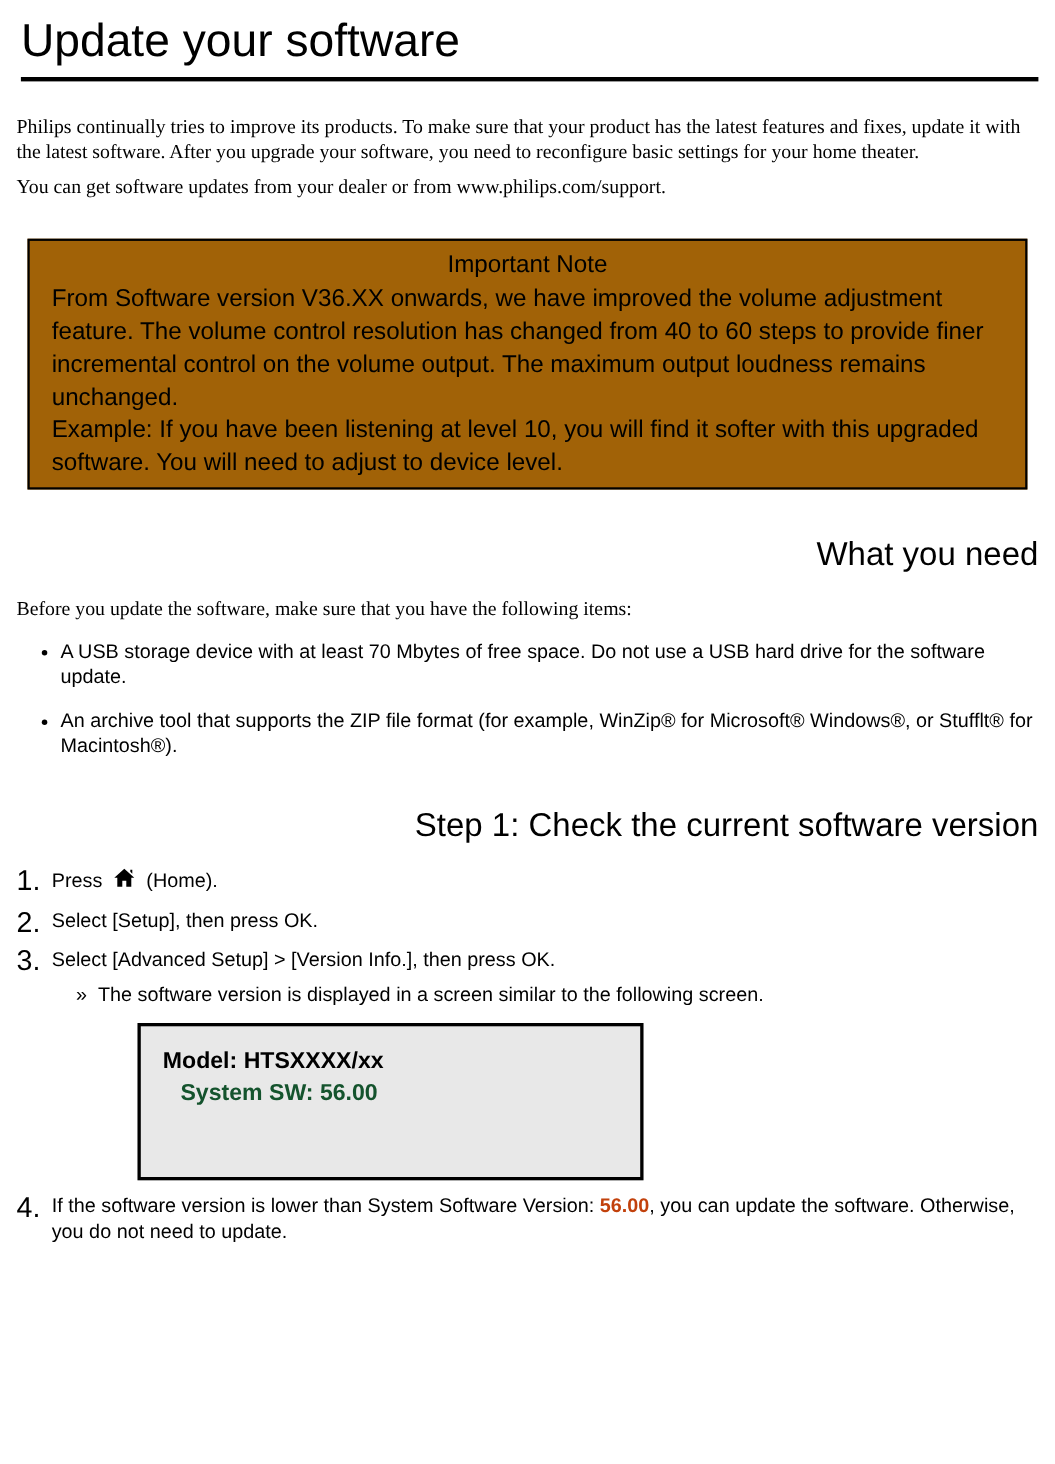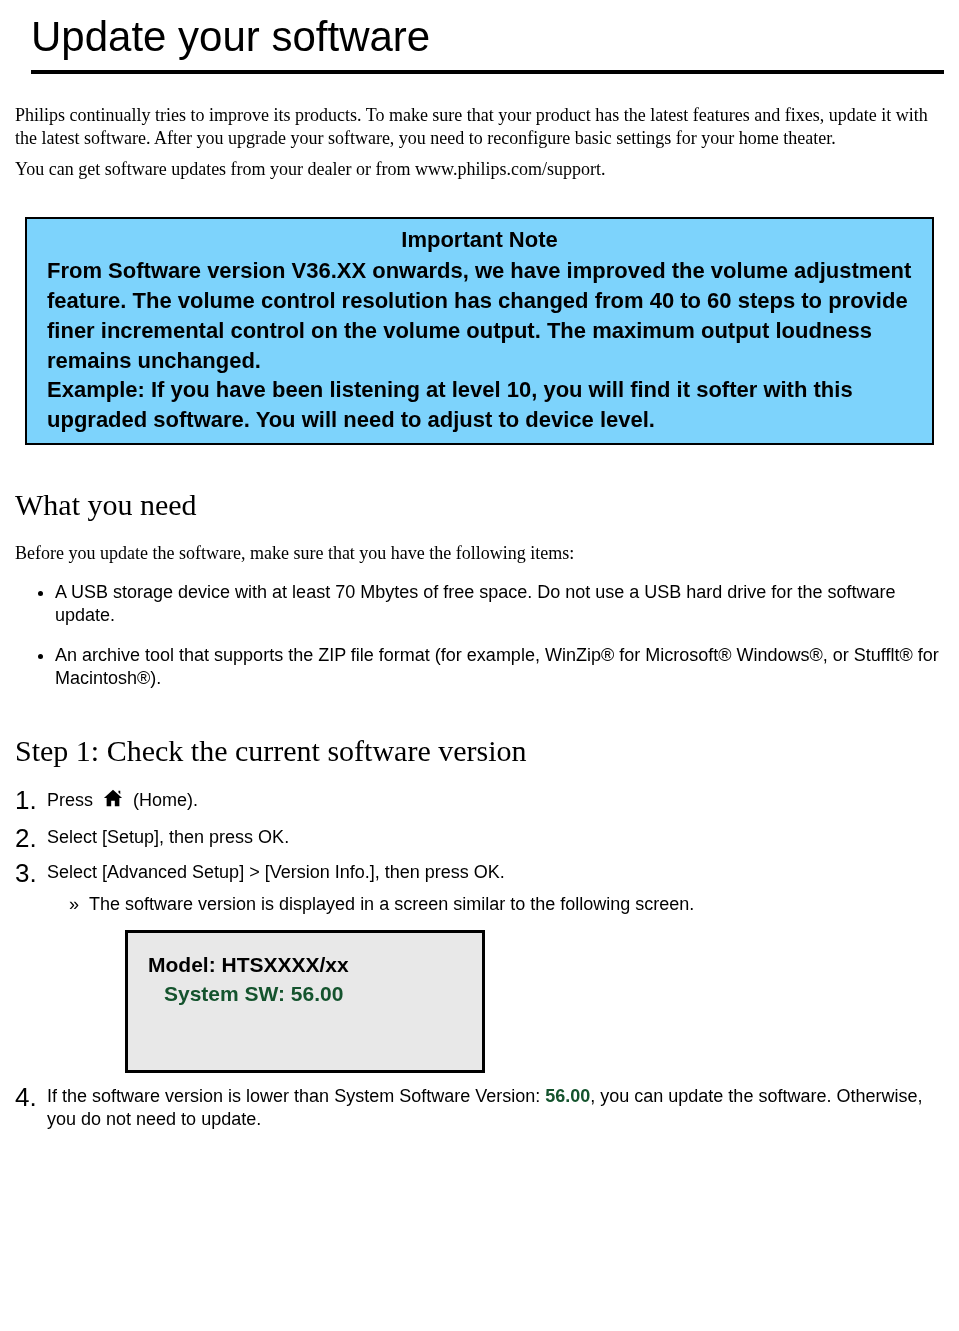--- a/index.html
+++ b/index.html
@@ -9,42 +9,43 @@
       color: #000;
       font-size: 18px;
       line-height: 1.3;
       width: 959px;
       box-sizing: border-box;
     }
     h1 {
       font-family: "Segoe UI", "Segoe UI Light", Arial, sans-serif;
       font-weight: 300;
       font-size: 42px;
-      margin: 0 0 30px 16px;
+      margin: 0 0 30px 4px;
       padding-bottom: 5px;
       border-bottom: 4px solid #000;
     }
     h2 {
-      font-family: Liberation Serif, serif;
+      font-family: Liberation Sans, sans-serif;
       font-weight: 300;
       font-size: 30px;
       margin: 40px 0 18px 0;
+      text-align: right;
     }
     p.intro {
       margin: 8px 0;
       font-size: 18px;
       font-family: Liberation Serif, serif;
     }
     .note-box {
-      background: #7dd3fc;
+      background: #a16207;
       border: 2px solid #000;
       padding: 6px 20px 8px 20px;
       margin: 35px 10px 20px 10px;
       font-size: 22px;
-      font-weight: bold;
+      font-weight: normal;
       line-height: 1.35;
     }
     .note-box .note-title {
       text-align: center;
       margin: 0 0 2px 0;
     }
     .note-box .note-body {
       margin: 0;
       text-align: left;
     }
@@ -93,39 +94,39 @@
       left: 0;
     }
     .home-icon {
       display: inline-block;
       vertical-align: middle;
       margin: 0 4px;
     }
     .version-screen {
       border: 3px solid #000;
       background: #e8e8e8;
-      width: 360px;
+      width: 460px;
       padding: 16px 20px 60px 20px;
       margin: 14px 0 8px 78px;
       box-sizing: border-box;
       font-family: Arial, sans-serif;
     }
     .version-screen .vs-line {
       font-weight: bold;
       font-size: 21px;
       margin: 2px 0;
     }
     .version-screen .vs-indent {
       padding-left: 16px;
     }
     .version-screen .vs-red {
       color: #14532d;
     }
     .inline-red {
-      color: #14532d;
+      color: #c2410c;
       font-weight: bold;
     }
   </style>
 </head>
 <body>
 
 <h1>Update your software</h1>
 
 <p class="intro">Philips continually tries to improve its products. To make sure that your product has the latest features and fixes, update it with the latest software. After you upgrade your software, you need to reconfigure basic settings for your home theater.</p>
 <p class="intro">You can get software updates from your dealer or from www.philips.com/support.</p>

